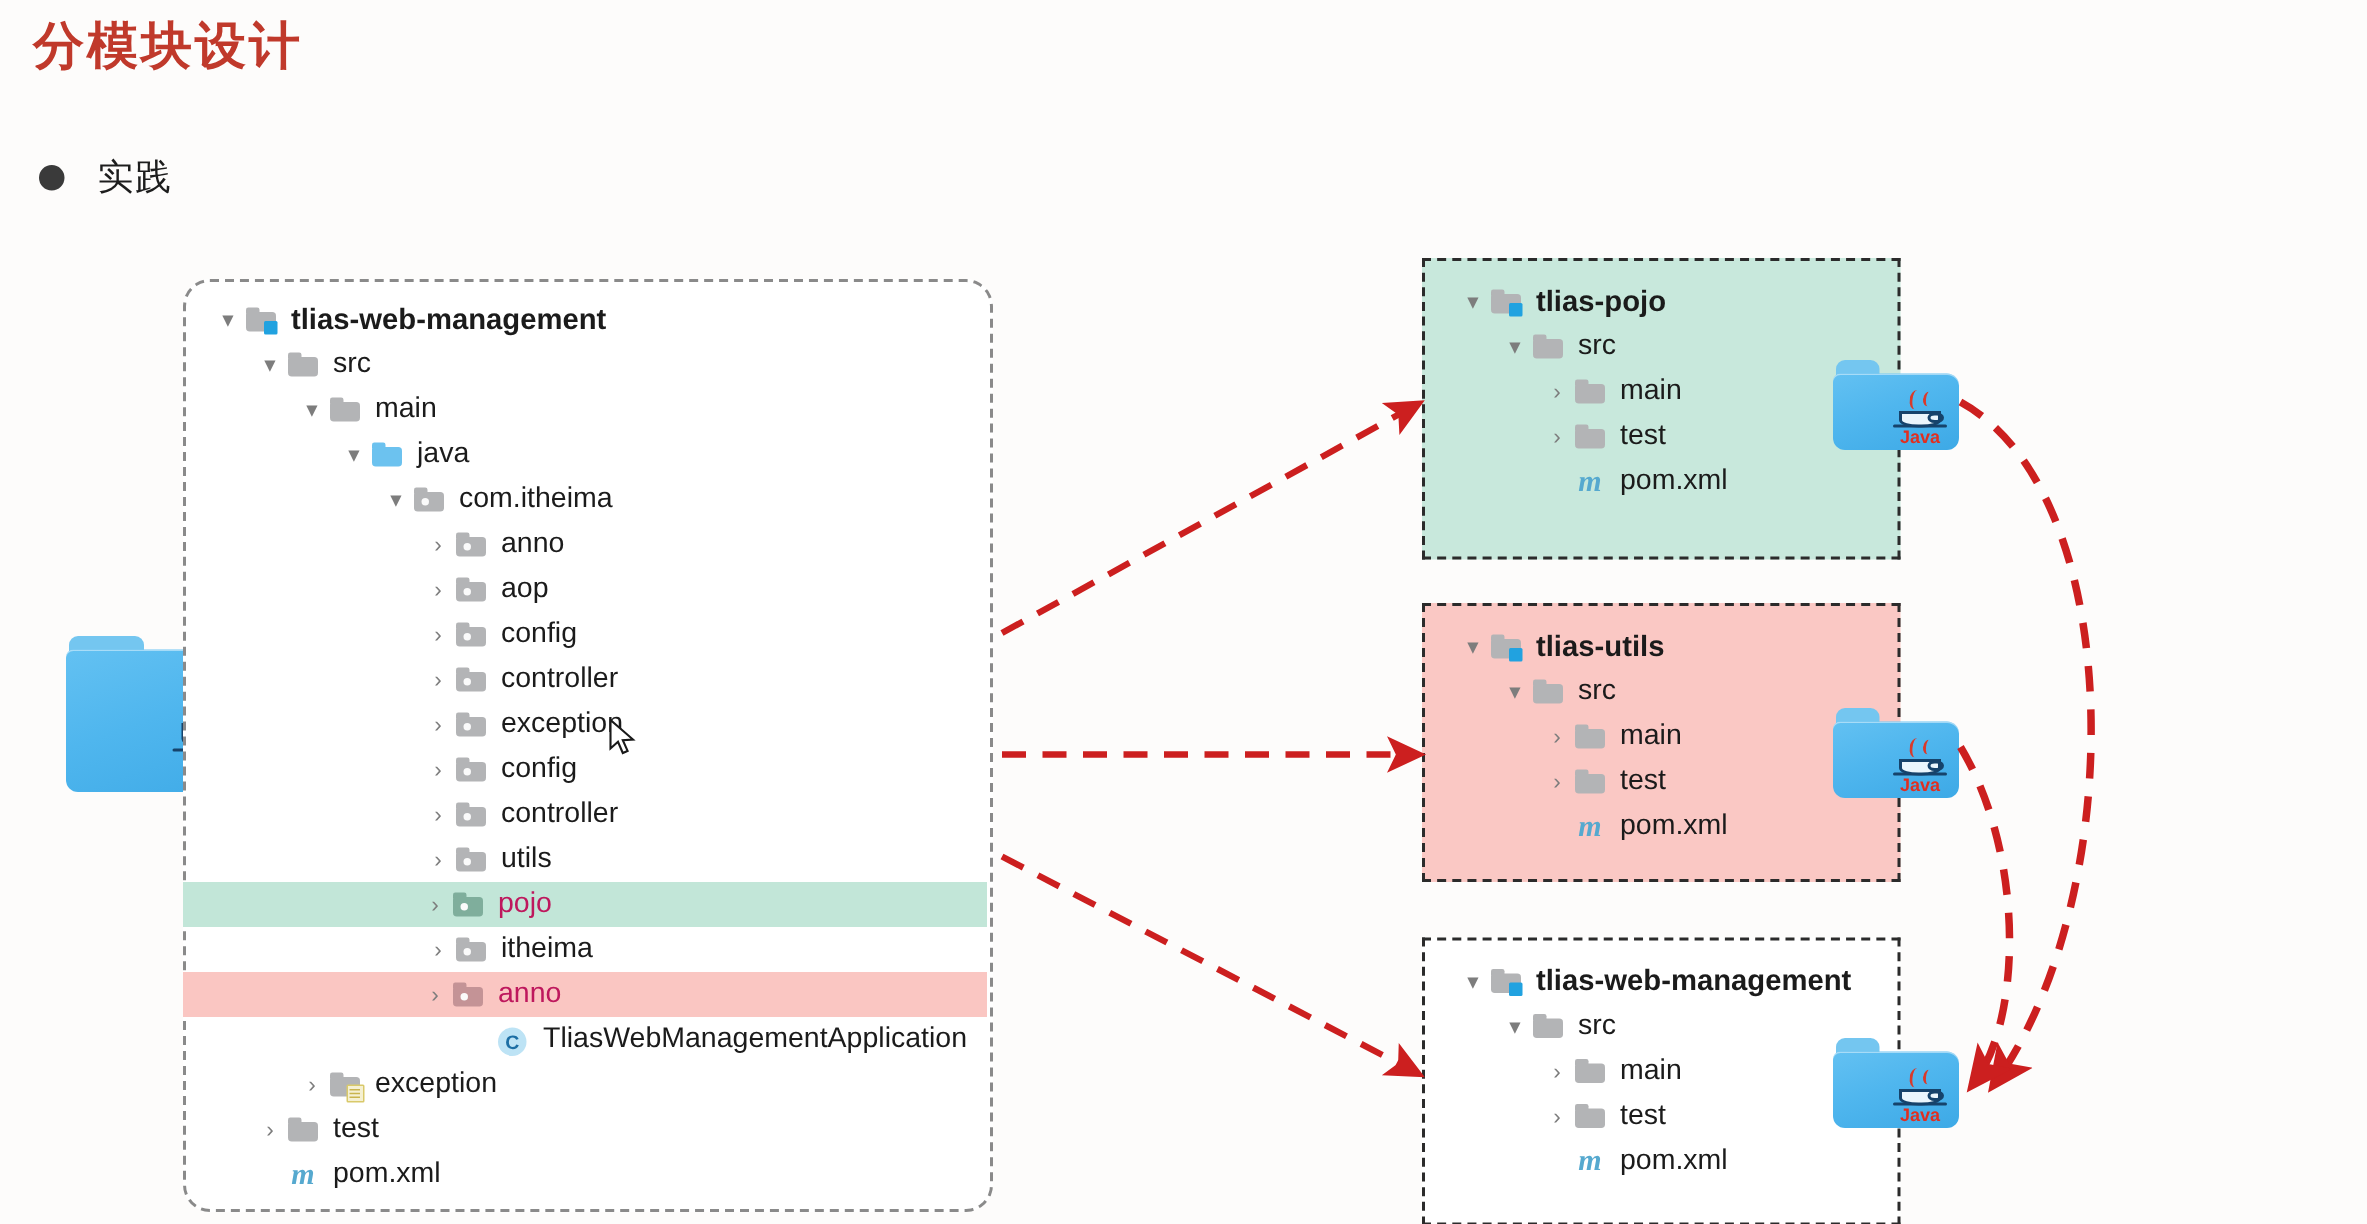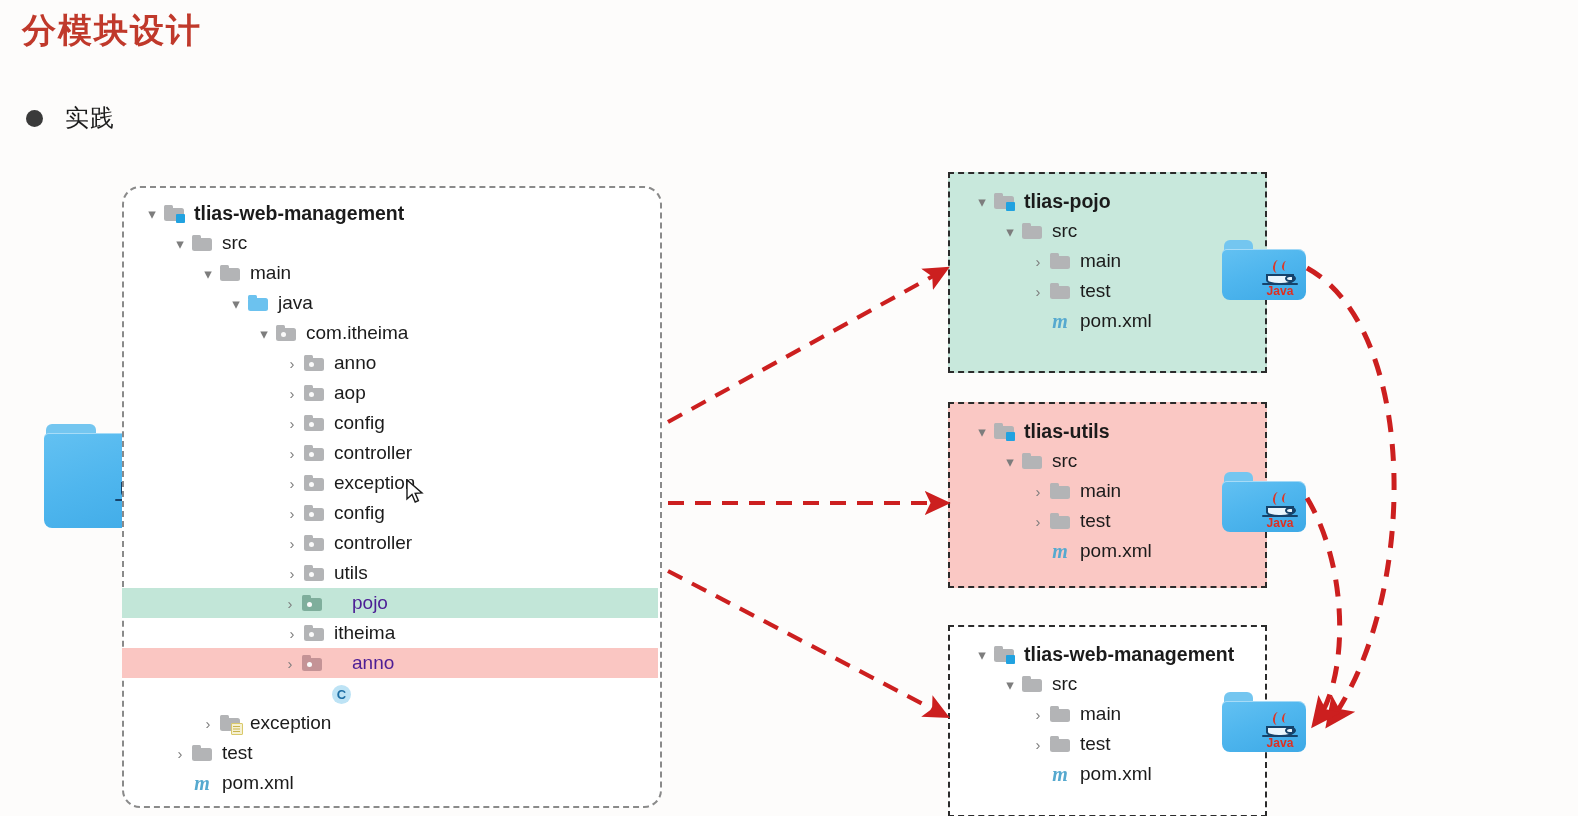--- a/index.html
+++ b/index.html
@@ -71,21 +71,21 @@
   }
 
   
   #left-panel{
     position:absolute;left:122px;top:186px;width:536px;height:618px;
     border:2px dashed #8a8a8a;border-radius:18px;background:#ffffff;
   }
   #left-tree{position:absolute;left:0;top:10px;width:100%;}
   .hl-green{background:#c2e6d8;}
   .hl-pink{background:#fac6c2;}
-  .hl-green .lbl,.hl-pink .lbl{color:#4c1d95;margin-left:20px;}
+  .hl-green .lbl,.hl-pink .lbl{color:#be185d;}
 
   
   .mod-panel{
     position:absolute;border:2px dashed #2b2b2b;
   }
   #panel-pojo{left:948px;top:172px;width:315px;height:197px;background:#c8e8dc;}
   #panel-utils{left:948px;top:402px;width:315px;height:182px;background:#fac8c4;}
   #panel-web{left:948px;top:625px;width:315px;height:188px;background:#ffffff;}
   .mod-tree{position:absolute;left:14px;top:12px;}
 
@@ -300,20 +300,21 @@
           <span class="f-body"></span>
           <span class="pkgdot"></span>
         </span>
         <span class="lbl">anno</span>
       </div>
       <div class="row" style="padding-left: 186px;">
         <span class="chev none">›</span>
         <span class="ico">
           <span class="c-ico">C</span>
         </span>
+        <span class="lbl">TliasWebManagementApplication</span>
       </div>
       <div class="row" style="padding-left: 74px;">
         <span class="chev">›</span>
         <span class="ico gray">
           <span class="f-tab"></span>
           <span class="f-body"></span>
           <span class="resbadge"></span>
         </span>
         <span class="lbl">exception</span>
       </div>

